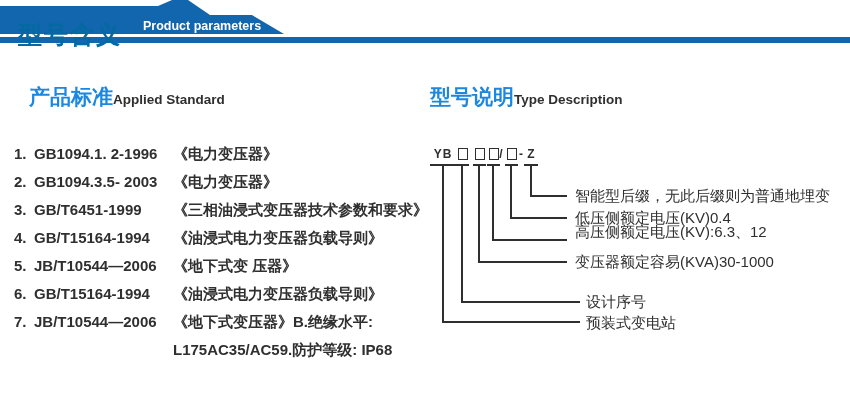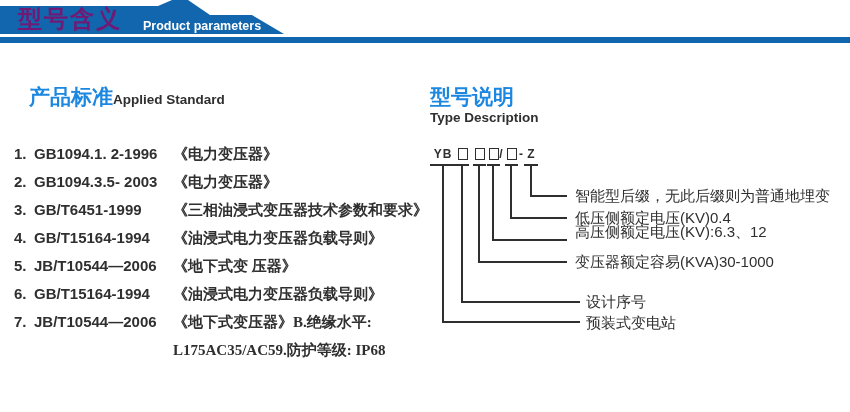--- a/index.html
+++ b/index.html
@@ -8,39 +8,39 @@
     --ink:#2f2f2f;
   }
   html,body{margin:0;padding:0;background:#fff;}
   .page{
     position:relative;width:850px;height:412px;background:#ffffff;overflow:hidden;
     font-family:"Liberation Sans","DejaVu Sans",sans-serif;color:var(--ink);
   }
   
   .banner-svg{position:absolute;left:0;top:0;}
   .banner-title{
-    position:absolute;left:18px;top:5px;font-size:24px;font-weight:700;color:#701a75;
+    position:absolute;left:18px;top:21px;font-size:24px;font-weight:700;color:#0369a1;
     letter-spacing:2px;line-height:28px;white-space:nowrap;
   }
   .banner-sub{
     position:absolute;left:143px;top:19px;font-size:12.5px;font-weight:700;color:#fff;
     line-height:14px;white-space:nowrap;
   }
   
   .sec-title-row{position:absolute;top:84px;height:26px;display:flex;align-items:baseline;}
   .sec-title-row.left{left:29px;}
-  .sec-title-row.right{left:430px;flex-direction:column;}
+  .sec-title-row.right{left:430px;}
   .sec-title{font-size:21px;font-weight:700;color:var(--accent);line-height:26px;white-space:nowrap;}
   .sec-sub{font-size:13.5px;font-weight:600;color:var(--ink);margin-left:0;white-space:nowrap;}
   
   .std-list{position:absolute;left:14px;top:140px;width:410px;}
   .std-row{display:flex;height:28px;line-height:28px;font-size:15px;font-weight:600;white-space:nowrap;}
   .std-num{width:20px;flex:none;}
   .std-code{width:139px;flex:none;}
-  .std-desc{flex:none;font-family:Liberation Serif, serif;}
+  .std-desc{flex:none;}
   
   .seg{position:absolute;top:145px;height:19px;text-align:center;font-size:12px;
        font-weight:700;line-height:18px;color:var(--ink);}
   .u{border-bottom:2px solid var(--ink);}
   .sq{display:inline-block;width:8px;height:10px;border:1.5px solid var(--ink);
       margin-top:3px;box-sizing:content-box;}
   .lines-svg{position:absolute;left:0;top:0;pointer-events:none;}
   .dlabel{position:absolute;font-size:15px;font-weight:400;color:var(--ink);
           line-height:16px;white-space:nowrap;}
   .dlabel.l1{left:575px;top:188px;}

